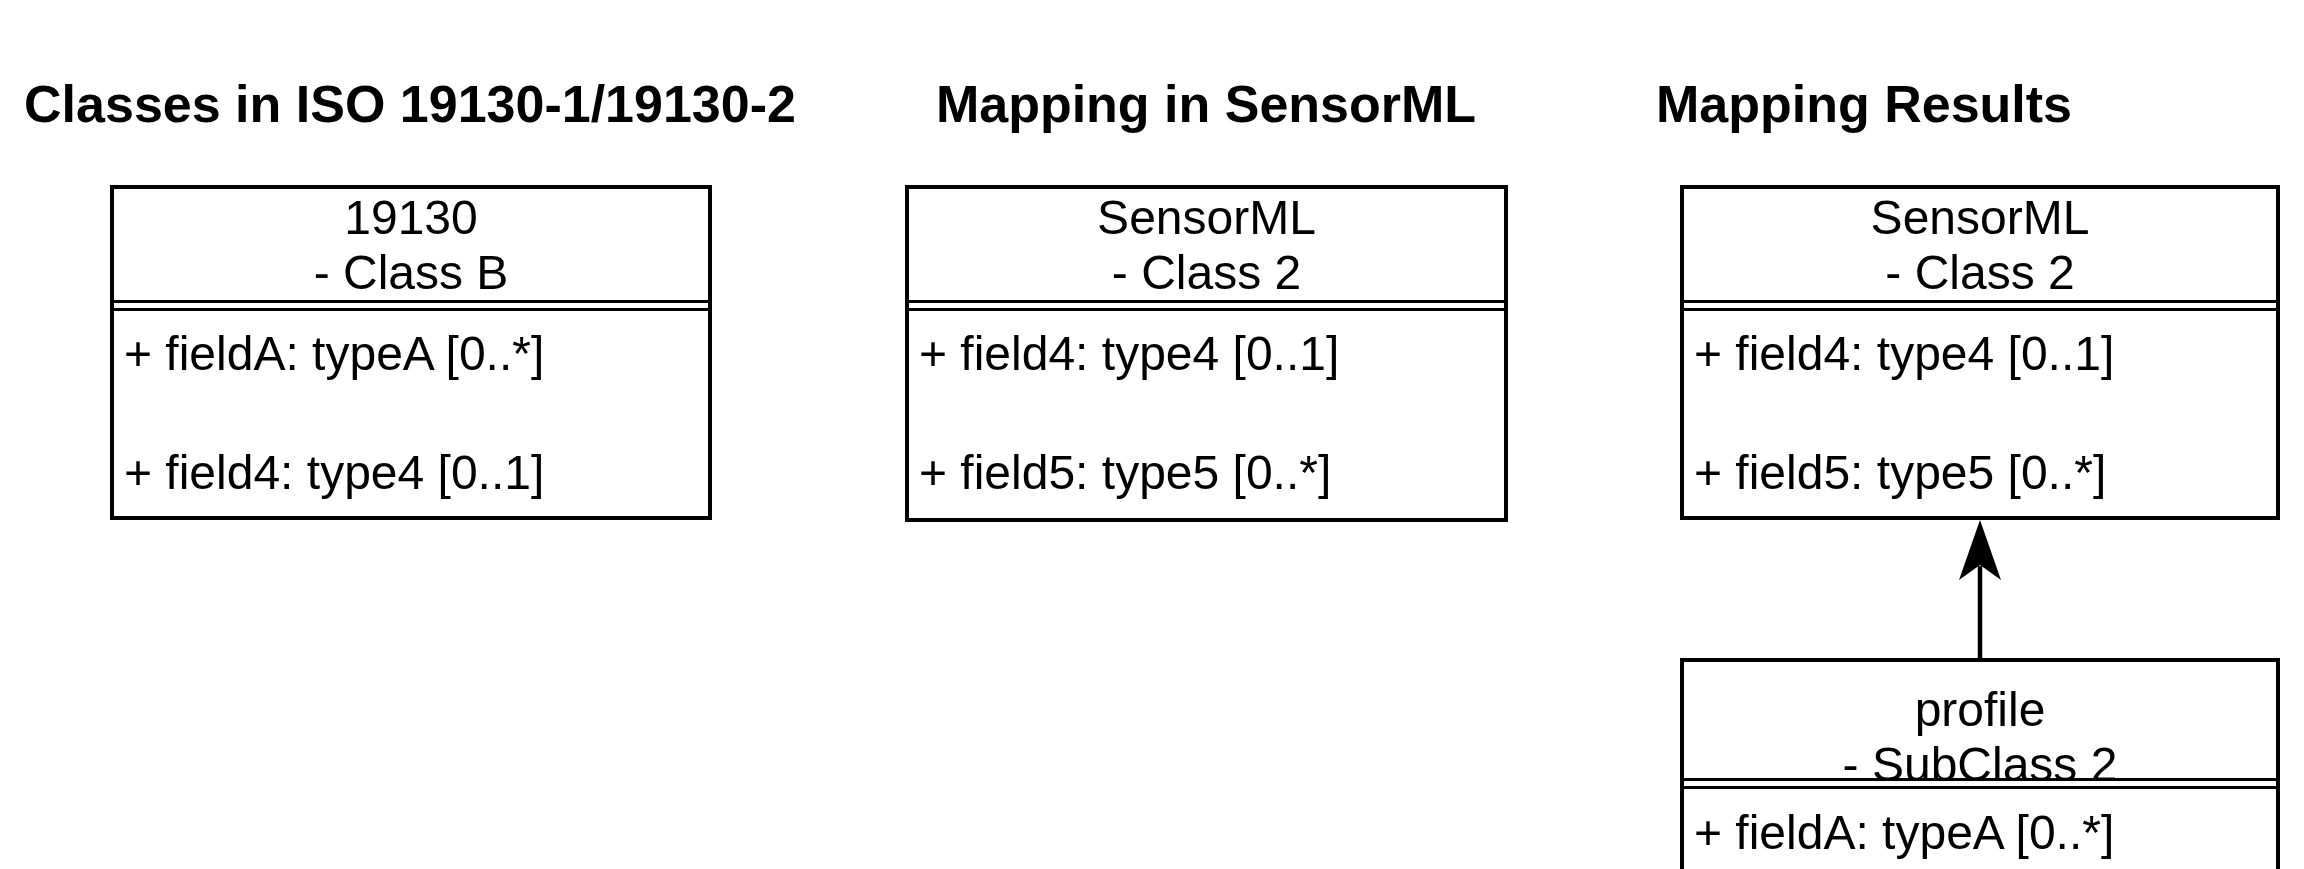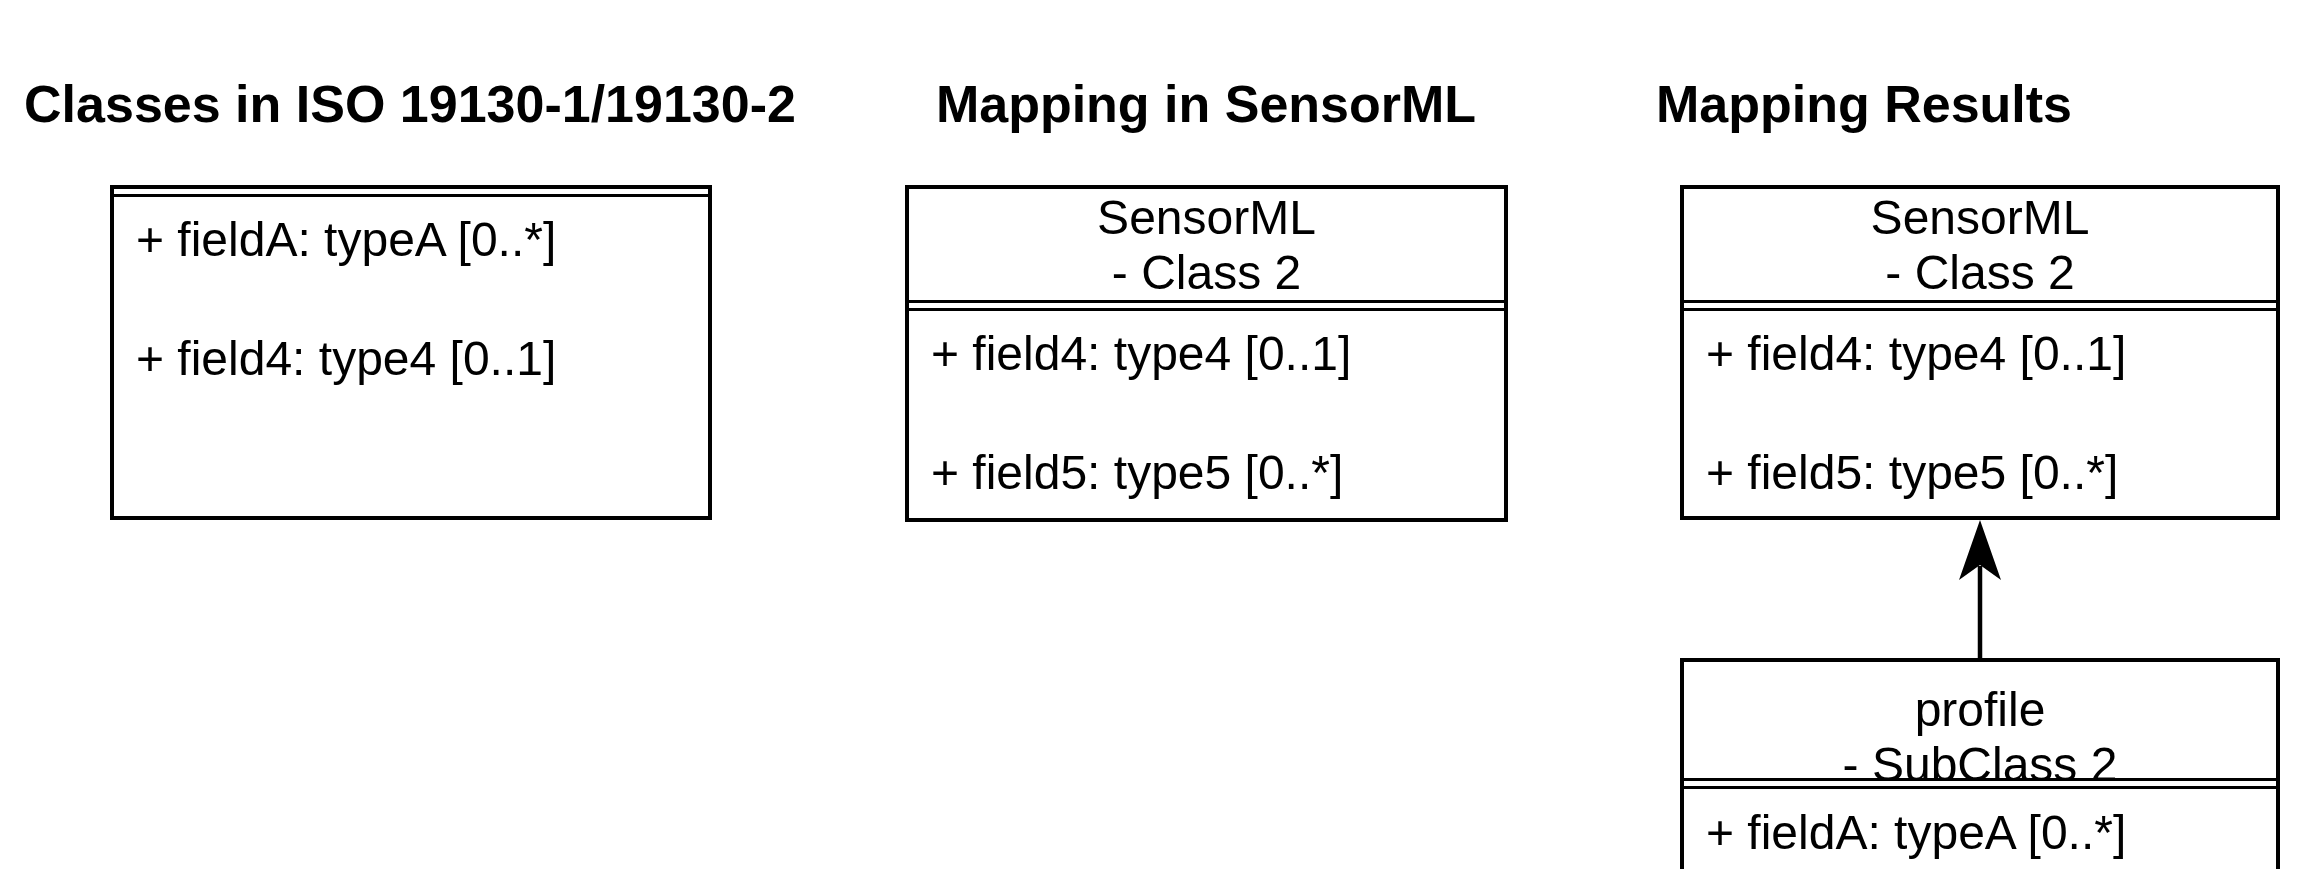--- a/index.html
+++ b/index.html
@@ -41,21 +41,21 @@
     padding-top: 1px;
     border-bottom: 3px solid var(--fg);
     overflow: hidden;
   }
   .top-box .box-title { height: 114px; }
   .profile-box .box-title { height: 119px; padding-top: 20px; }
   .box-gap { flex: none; height: 5px; }
   .box-attrs {
     flex: 1;
     border-top: 3px solid var(--fg);
-    padding: 15px 16px 0 22px;
+    padding: 15px 16px 0 10px;
     overflow: hidden;
   }
   .profile-box .box-attrs { padding-top: 16px; }
   .attr { line-height: 56px; white-space: nowrap; }
   .attr + .attr { margin-top: 63px; }
   .connector {
     position: absolute;
     left: 1930px;
     top: 478px;
     width: 100px;
@@ -66,20 +66,24 @@
 </head>
 <body>
 
 <div class="canvas">
 
   <div class="col-header" style="left:410px">Classes in ISO 19130-1/19130-2</div>
   <div class="col-header" style="left:1206px">Mapping in SensorML</div>
   <div class="col-header" style="left:1864px">Mapping Results</div>
 
   <div class="uml-box top-box" style="left:110px;top:145px;width:602px;height:335px">
+    <div class="box-title">
+      <div>19130</div>
+      <div>- Class B</div>
+    </div>
     <div class="box-gap"></div>
     <div class="box-attrs">
       <div class="attr">+ fieldA: typeA [0..*]</div>
       <div class="attr">+ field4: type4 [0..1]</div>
     </div>
   </div>
 
   <div class="uml-box top-box" style="left:905px;top:145px;width:603px;height:337px">
     <div class="box-title">
       <div>SensorML</div>

